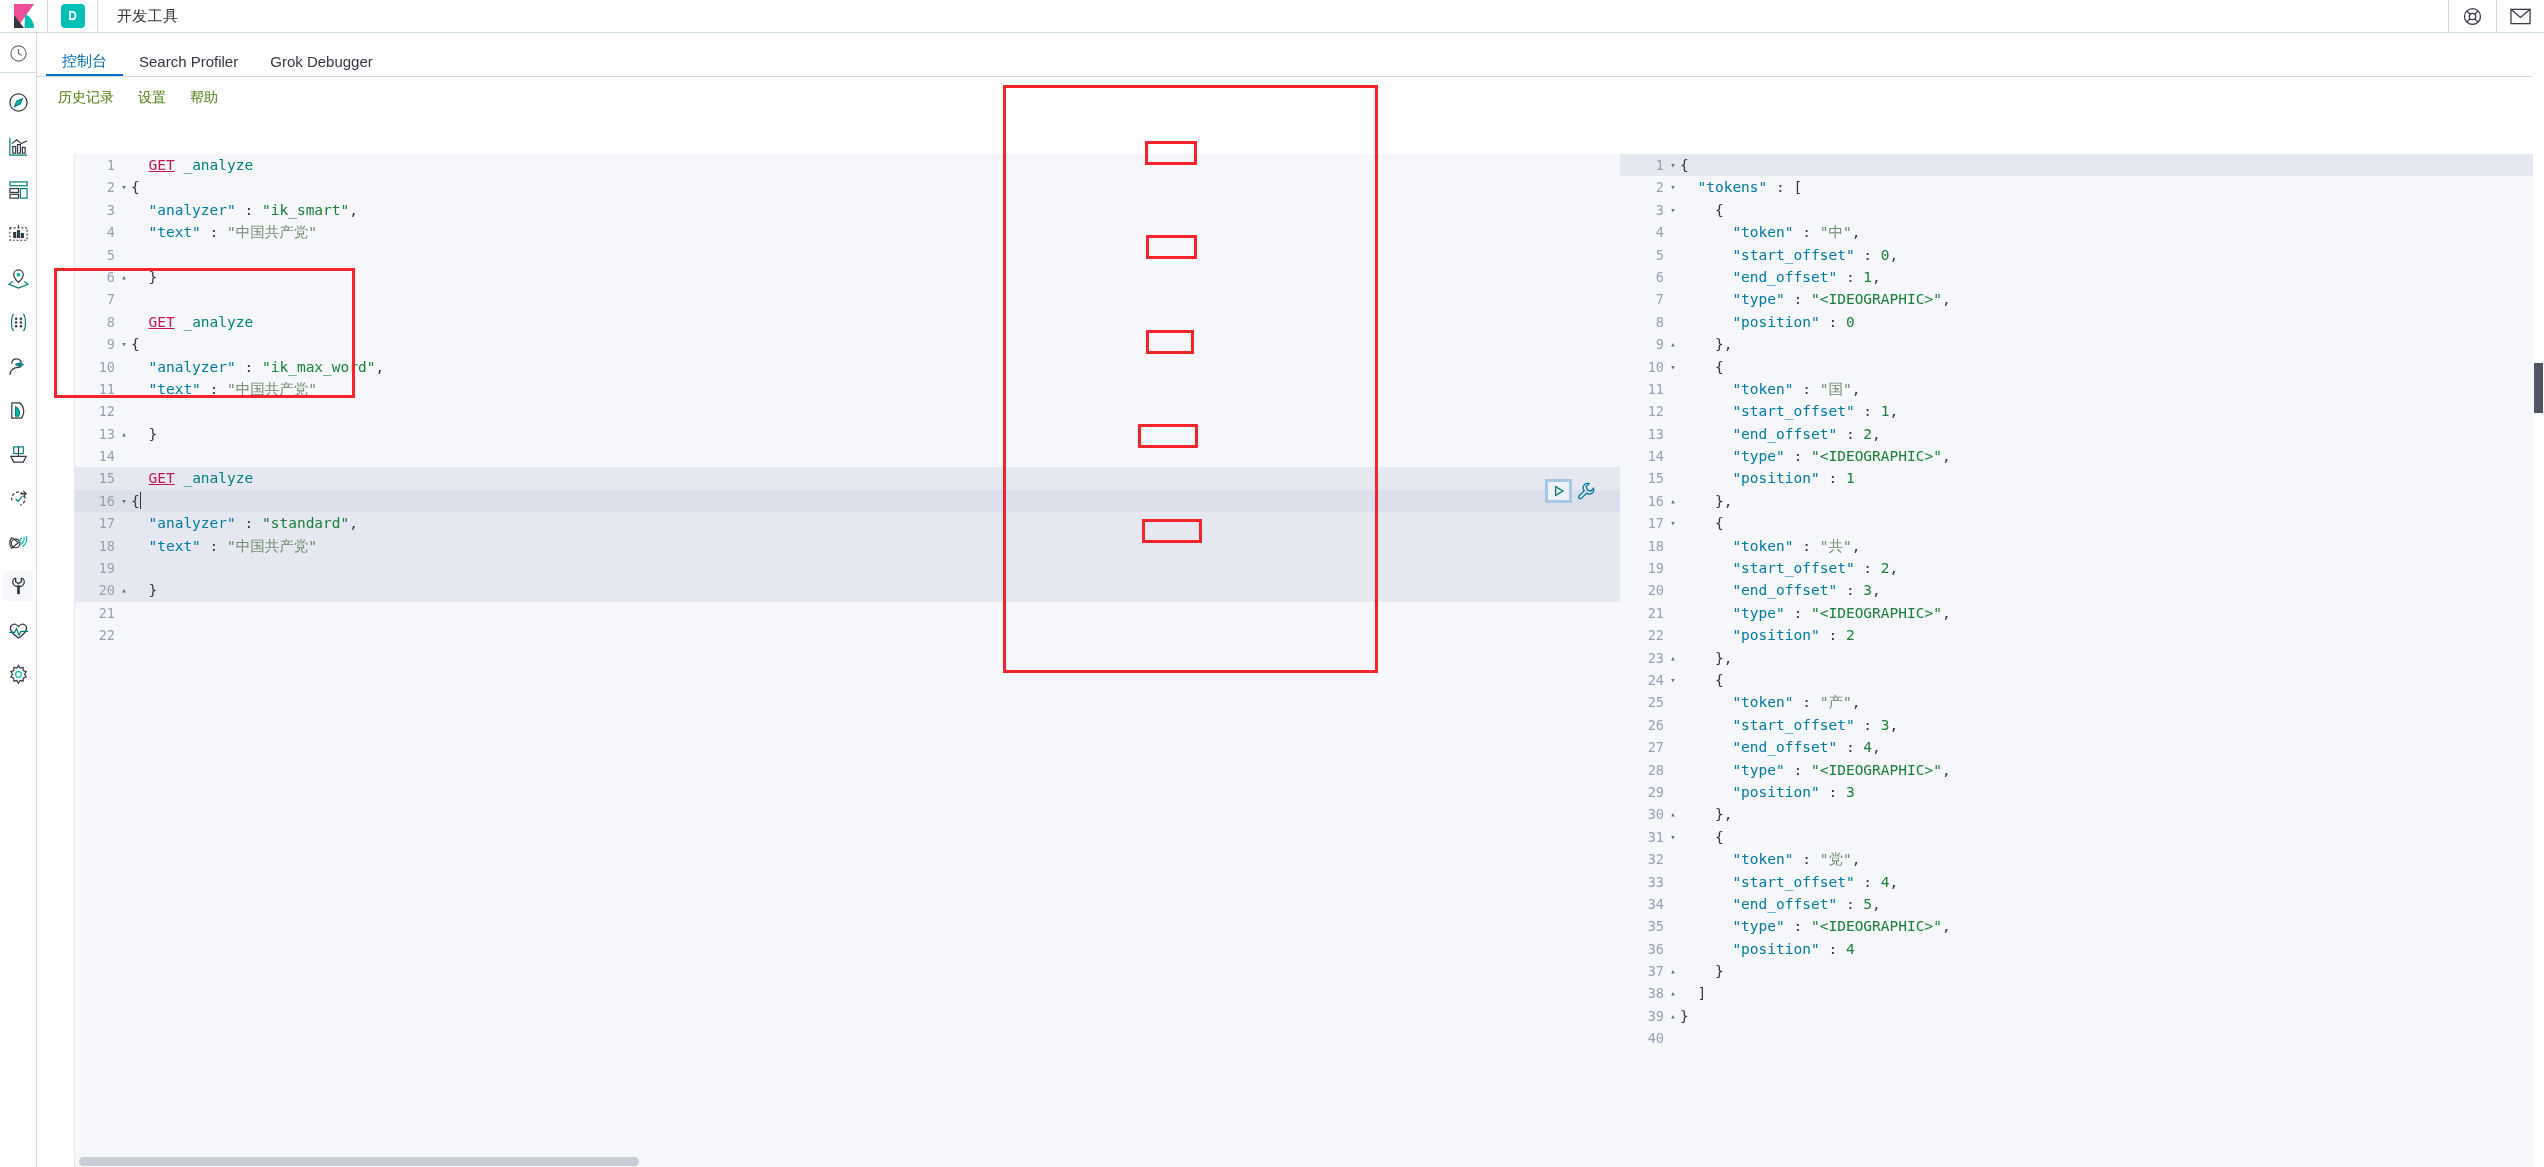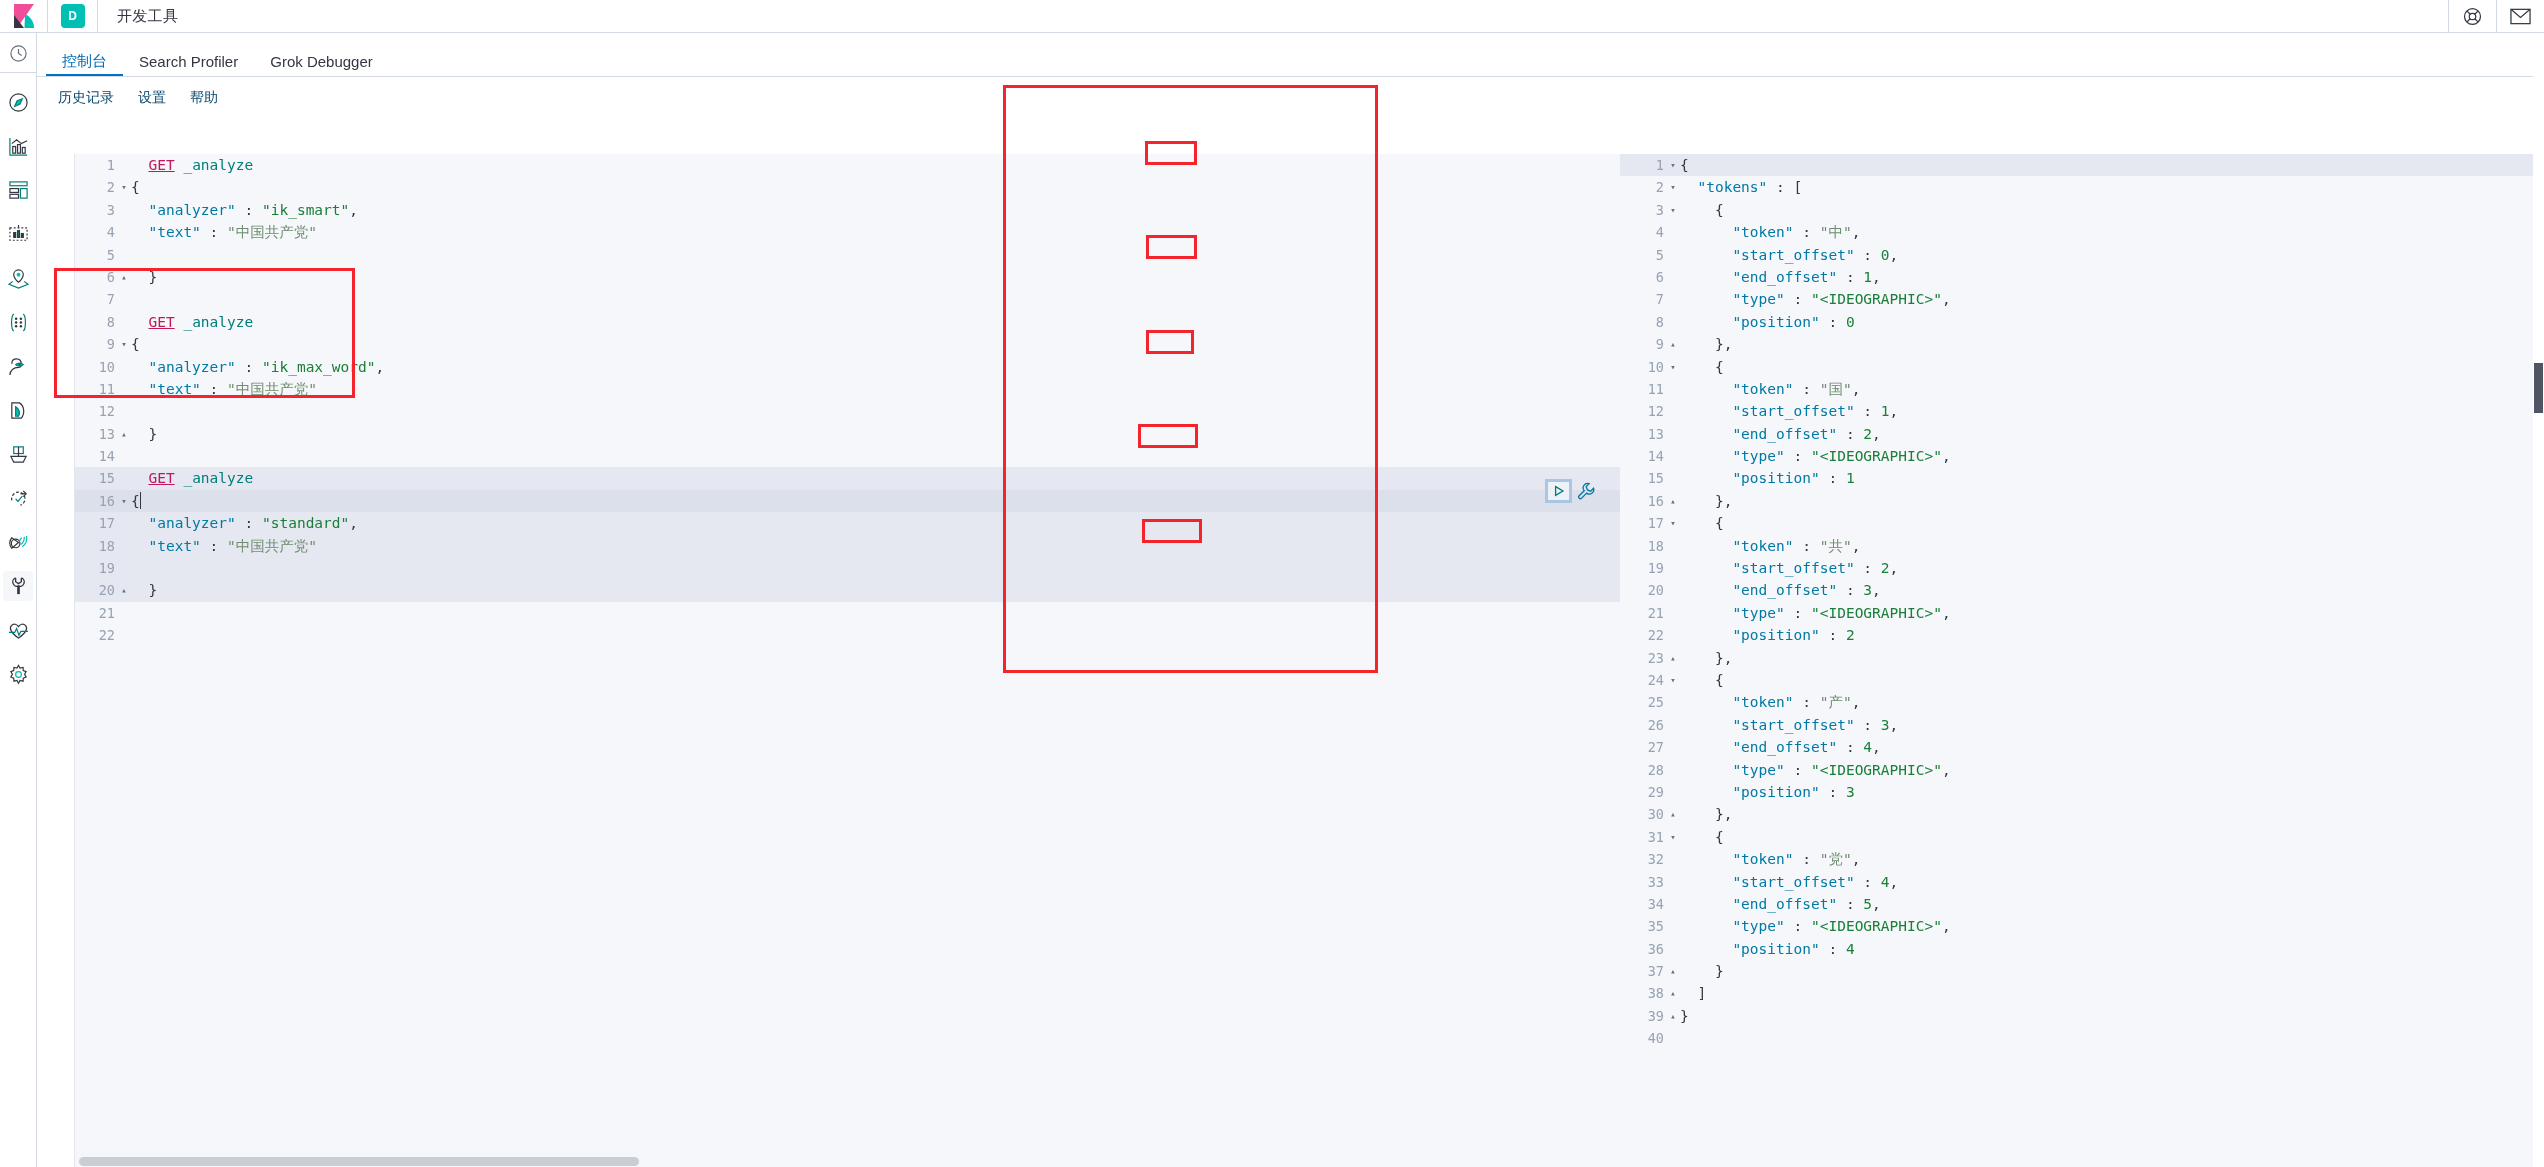--- a/index.html
+++ b/index.html
@@ -84,21 +84,21 @@
 
   
   .console-bar {
     position: absolute; left: 37px; top: 77px;
     width: 2507px; height: 42px;
     background: #ffffff;
     display: flex; align-items: center;
     padding-left: 9px;
   }
   .console-link {
-    font-size: 14px; color: #0c4a6e;
+    font-size: 14px; color: #4d7c0f;
     padding: 0 12px;
   }
 
   
   .editor-wrap {
     position: absolute; left: 74px; top: 154px;
     width: 1546px; height: 1013px;
     background: #f5f7fa;
     border-left: 1px solid #e3e6ed;
     overflow: hidden;

